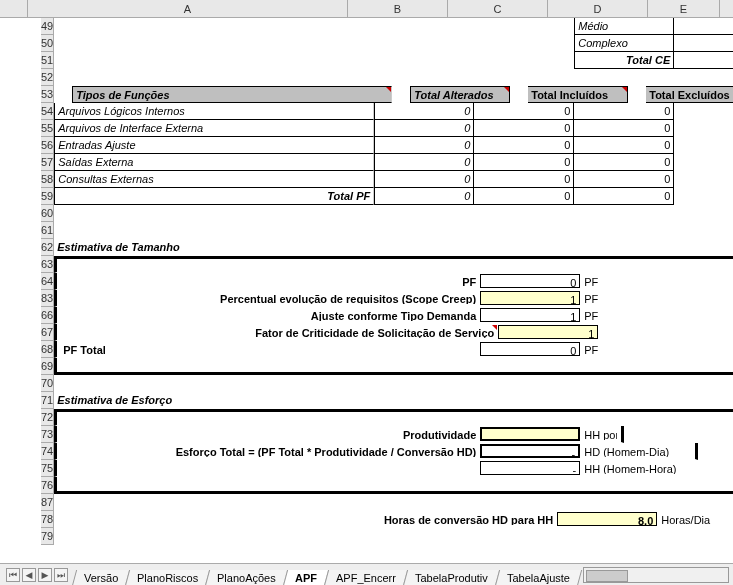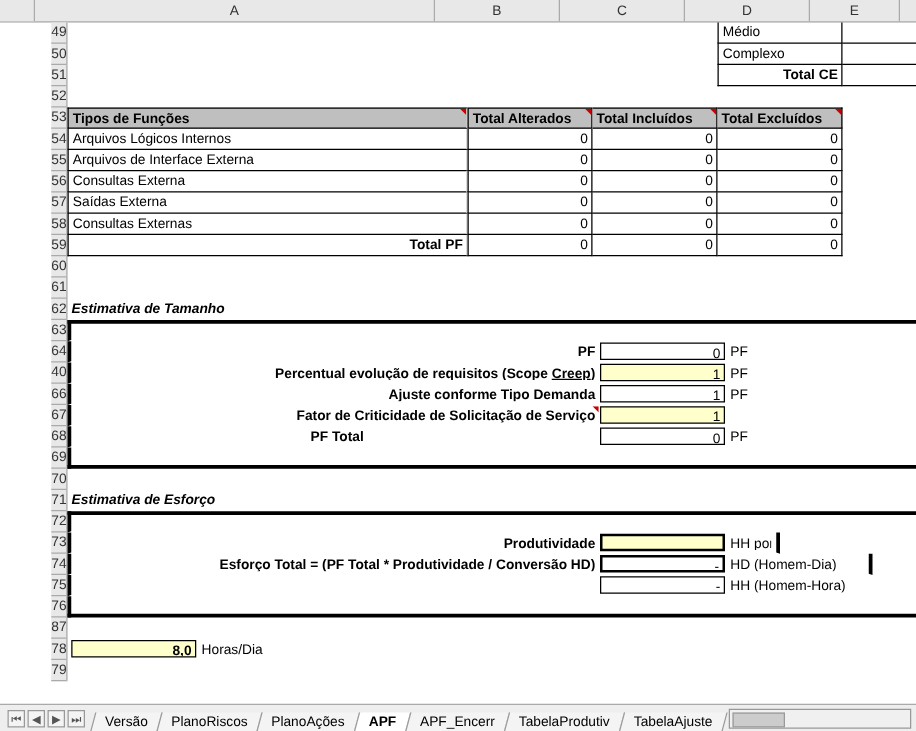--- a/index.html
+++ b/index.html
@@ -25,30 +25,30 @@
   .cell.cB { width: 100px; }
   .cell.cC { width: 100px; }
   .cell.cD { width: 100px; }
   .cell.cE { width: 72px; }
 
   .no-grid { border-right: 1px solid transparent; border-bottom: 1px solid transparent; }
   .tnum { text-align: right; }
   .bold { font-weight: bold; text-align: right; }
   .hdrcell { background: #bfbfbf; font-weight: bold; border-top: 1px solid #000; border-bottom: 1px solid #000; }
   .th-b { border: 1px solid #000; }
-  .th-l { border-left: 1px solid #000; }
+  .th-l { border-left: 1px solid #000; font-style: italic; }
   .th-r { border-right: 1px solid #000; }
   .th-bb { border-bottom: 1px solid #000; }
   .yel { background: #ffffcc; }
   .link { color: #000; text-decoration: underline; }
   .section-title { font-style: italic; font-weight: bold; }
   .thickbox-top { border-top: 3px solid #000; border-left: 3px solid #000; border-right: 3px solid #000; }
   .thickbox-mid { border-left: 3px solid #000; border-right: 3px solid #000; }
   .thickbox-bot { border-bottom: 3px solid #000; border-left: 3px solid #000; border-right: 3px solid #000; }
-  .redtri { position: relative; }
+  .redtri { position: relative; margin-left: 18px; }
   .redtri::after { content: ""; position: absolute; top: 0; right: 0; width: 0; height: 0; border-top: 5px solid #c00; border-left: 5px solid transparent; }
 
   .tabs { position: absolute; bottom: 0; left: 0; right: 0; height: 22px; display: flex; align-items: center; border-top: 1px solid #aaa; background: #eee; }
   .tab-nav { display: flex; padding: 0 6px; gap: 2px; }
   .tab-nav-btn { width: 14px; height: 14px; border: 1px solid #999; background: #f4f4f4; text-align: center; line-height: 12px; font-size: 9px; color: #555; }
   .tab-list { display: flex; align-items: flex-end; height: 22px; }
   .tab { padding: 2px 9px 1px; background: #f4f4f4; border: 1px solid #999; border-top: none; margin-right: -1px; position: relative; transform: skewX(-15deg); }
   .tab > span { display: inline-block; transform: skewX(15deg); }
   .tab.active { background: #fff; font-weight: bold; }
   .hscroll { flex: 1; height: 16px; border: 1px solid #999; margin: 0 4px; background: #f0f0f0; position: relative; }
@@ -77,21 +77,21 @@
     <div class="row-hdr">55</div>
     <div class="row-hdr">56</div>
     <div class="row-hdr">57</div>
     <div class="row-hdr">58</div>
     <div class="row-hdr">59</div>
     <div class="row-hdr">60</div>
     <div class="row-hdr">61</div>
     <div class="row-hdr">62</div>
     <div class="row-hdr">63</div>
     <div class="row-hdr">64</div>
-    <div class="row-hdr">40</div>
+    <div class="row-hdr">83</div>
     <div class="row-hdr">66</div>
     <div class="row-hdr">67</div>
     <div class="row-hdr">68</div>
     <div class="row-hdr">69</div>
     <div class="row-hdr">70</div>
     <div class="row-hdr">71</div>
     <div class="row-hdr">72</div>
     <div class="row-hdr">73</div>
     <div class="row-hdr">74</div>
     <div class="row-hdr">75</div>
@@ -151,21 +151,21 @@
       <div class="cell cE no-grid"></div>
     </div>
     <div class="row">
       <div class="cell cA th-l th-bb">Arquivos de Interface Externa</div>
       <div class="cell cB th-l th-r th-bb tnum">0</div>
       <div class="cell cC th-r th-bb tnum">0</div>
       <div class="cell cD th-r th-bb tnum">0</div>
       <div class="cell cE no-grid"></div>
     </div>
     <div class="row">
-      <div class="cell cA th-l th-bb">Consultas Externa</div>
+      <div class="cell cA th-l th-bb">Entradas Ajuste</div>
       <div class="cell cB th-l th-r th-bb tnum">0</div>
       <div class="cell cC th-r th-bb tnum">0</div>
       <div class="cell cD th-r th-bb tnum">0</div>
       <div class="cell cE no-grid"></div>
     </div>
     <div class="row">
       <div class="cell cA th-l th-bb">Saídas Externa</div>
       <div class="cell cB th-l th-r th-bb tnum">0</div>
       <div class="cell cC th-r th-bb tnum">0</div>
       <div class="cell cD th-r th-bb tnum">0</div>
@@ -244,21 +244,21 @@
     <div class="row">
       <div class="cell no-grid thickbox-mid" style="width:692px;height:17px;display:flex;">
         <div class="cell cA no-grid bold redtri" style="flex:0 0 420px;text-align:right">Fator de Criticidade de Solicitação de Serviço</div>
         <div class="cell cB th-b tnum yel" style="flex:0 0 100px">1</div>
         <div class="cell no-grid" style="padding-left:4px"></div>
       </div>
     </div>
 
     <div class="row">
       <div class="cell no-grid thickbox-mid" style="width:692px;height:17px;display:flex;">
-        <div class="cell cA no-grid bold" style="flex:0 0 420px;text-align:center">PF Total</div>
+        <div class="cell cA no-grid bold" style="flex:0 0 420px;text-align:left">PF Total</div>
         <div class="cell cB th-b tnum" style="flex:0 0 100px">0</div>
         <div class="cell no-grid" style="padding-left:4px">PF</div>
       </div>
     </div>
 
     <div class="row">
         <div class="cell no-grid thickbox-bot" style="width:692px;height:17px;"></div>
       </div>
 
     <div class="row">
@@ -312,20 +312,21 @@
     <div class="row">
         <div class="cell cA no-grid"></div>
         <div class="cell cB no-grid"></div>
         <div class="cell cC no-grid"></div>
         <div class="cell cD no-grid"></div>
         <div class="cell cE no-grid"></div>
       </div>
 
     <div class="row">
       <div class="cell no-grid" style="width:692px;height:17px;display:flex;">
+        <div class="cell cA no-grid bold" style="flex:0 0 500px;text-align:right">Horas de conversão HD para HH</div>
         <div class="cell cB th-b tnum yel bold" style="flex:0 0 100px">8,0</div>
         <div class="cell no-grid" style="padding-left:4px">Horas/Dia</div>
       </div>
     </div>
 
   </div>
 </div>
 
 <div class="tabs">
   <div class="tab-nav">

